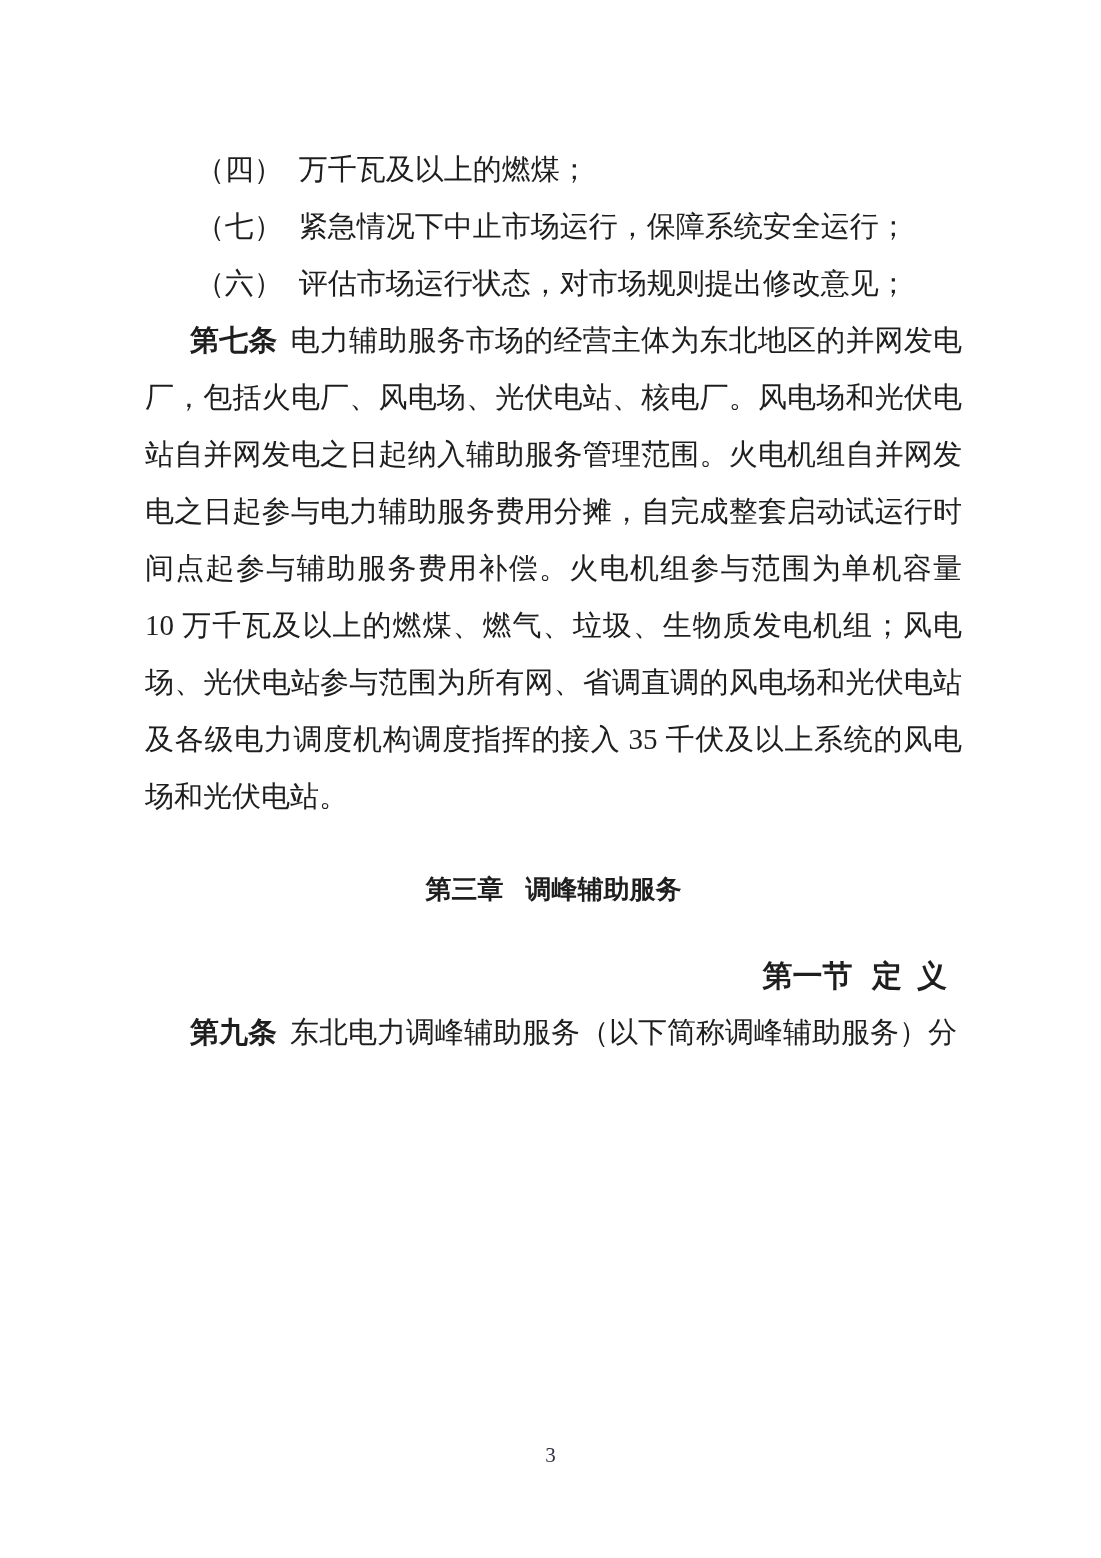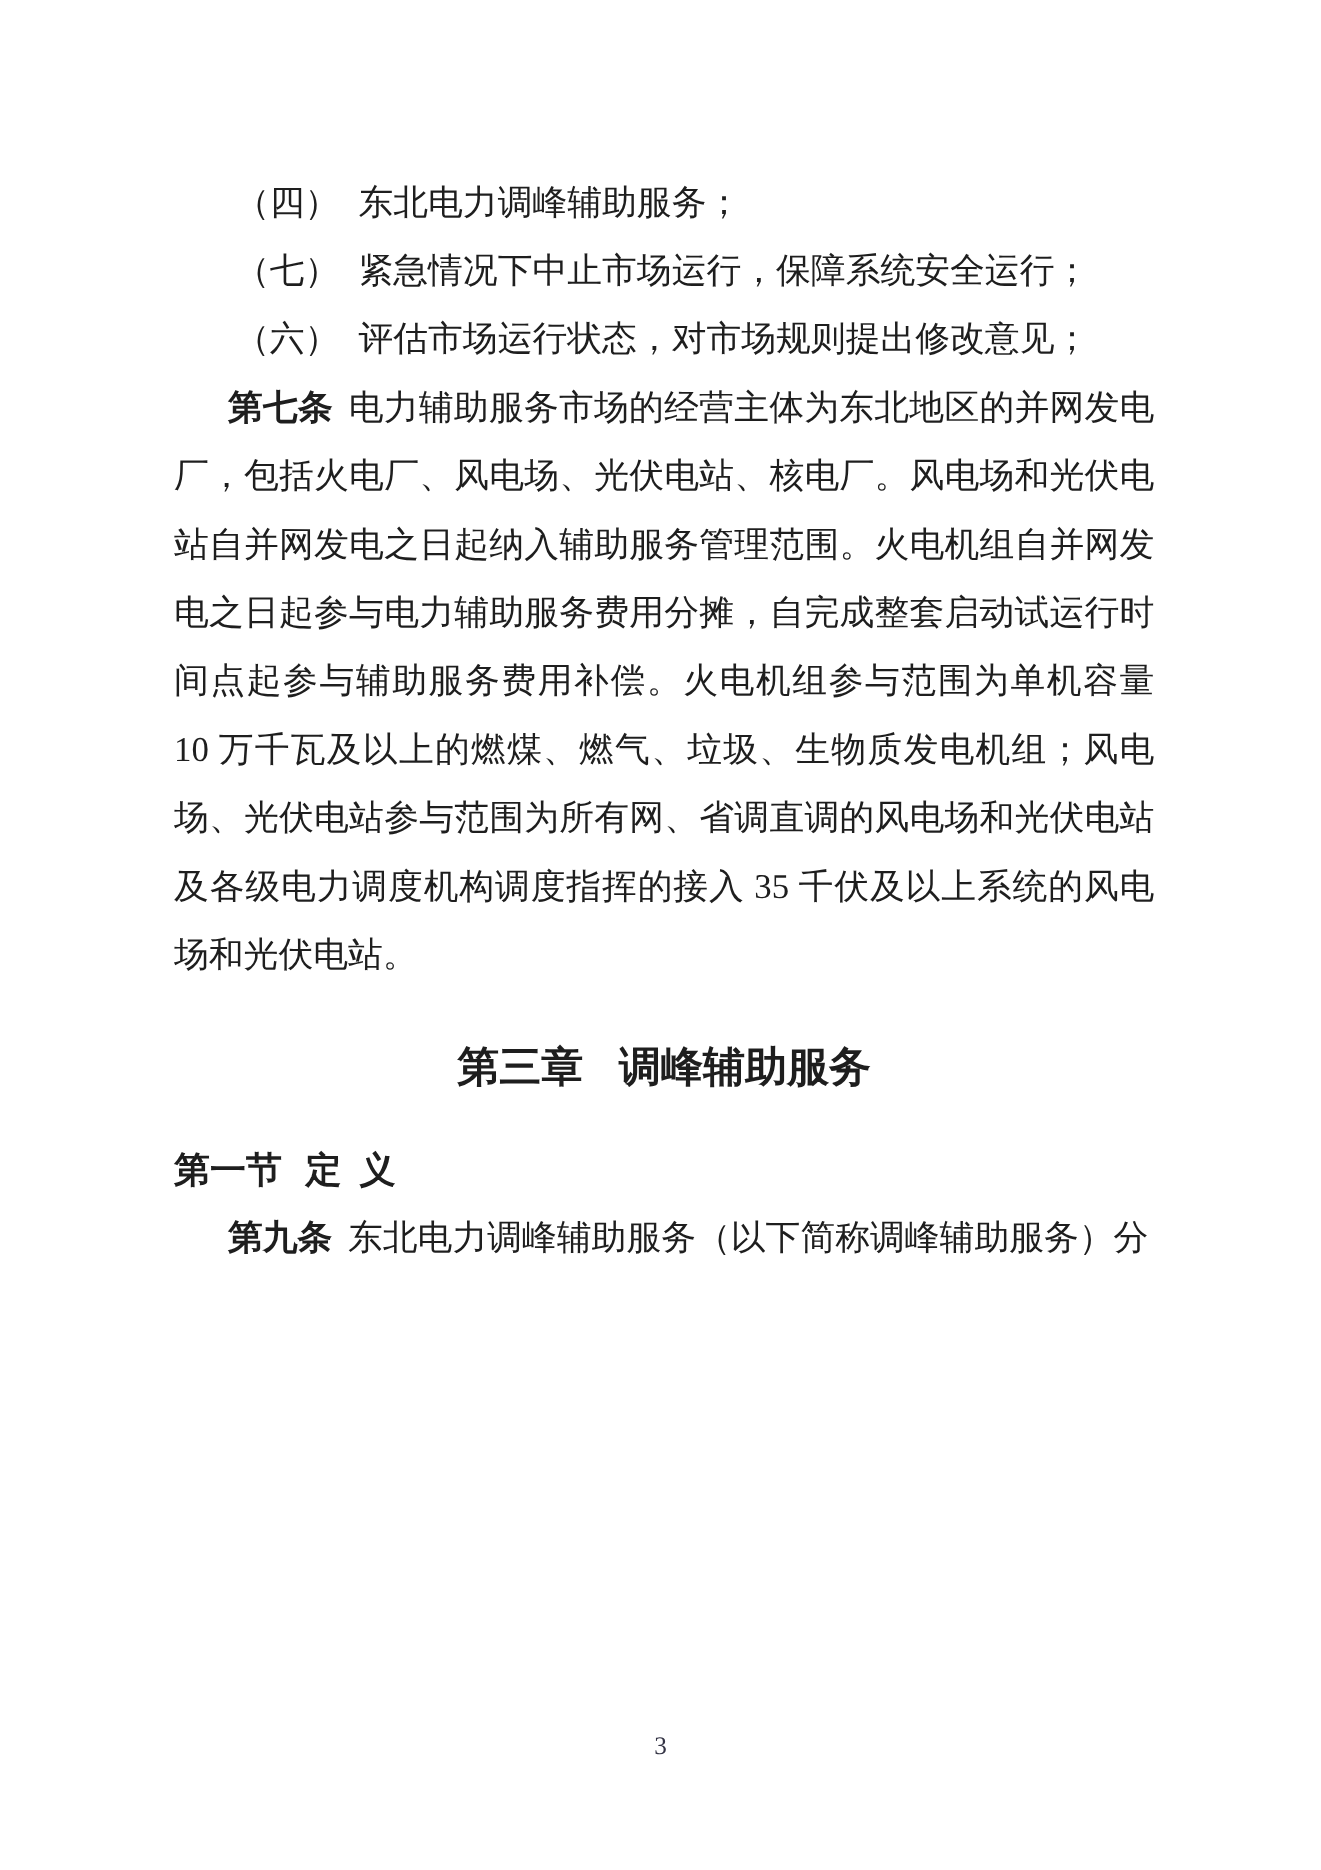--- a/index.html
+++ b/index.html
@@ -39,27 +39,27 @@
   .article-num {
     font-weight: bold;
     margin-right: 0.45em;
   }
   .chapter-heading {
     margin-top: 36px;
     text-align: center;
     text-indent: 0;
     font-family: "Liberation Sans", "DejaVu Sans", sans-serif;
     font-weight: bold;
-    font-size: 35px;
+    font-size: 26px;
     line-height: 57px;
   }
   .chapter-label { margin-right: 0.85em; }
   .section-heading {
     margin-top: 29px;
-    text-align: left;
+    text-align: right;
     text-indent: 0;
     font-weight: bold;
     font-size: 30px;
     line-height: 57px;
     font-family: Liberation Serif, serif;
   }
   .section-label { margin-right: 0.65em; }
   .section-title { letter-spacing: 0.5em; }
   .article-8 { margin-top: 33px; }
   .footer {
@@ -72,21 +72,21 @@
     line-height: 29px;
     color: #333344;
   }
 </style>
 </head>
 <body>
 
 <div class="page">
   <div class="content">
 
-    <div class="list-item"><span class="num-label">（四）</span><span>东北电力调峰辅助服务；</span></div>
+    <div class="list-item"><span class="num-label">（四）</span><span>万千瓦及以上的燃煤；</span></div>
     <div class="list-item"><span class="num-label">（七）</span><span>紧急情况下中止市场运行，保障系统安全运行；</span></div>
     <div class="list-item"><span class="num-label">（六）</span><span>评估市场运行状态，对市场规则提出修改意见；</span></div>
 
     <p class="para"><span class="article-num">第七条</span><span>电力辅助服务市场的经营主体为东北地区的并网发电厂，包括火电厂、风电场、光伏电站、核电厂。风电场和光伏电站自并网发电之日起纳入辅助服务管理范围。火电机组自并网发电之日起参与电力辅助服务费用分摊，自完成整套启动试运行时间点起参与辅助服务费用补偿。火电机组参与范围为单机容量 10 万千瓦及以上的燃煤、燃气、垃圾、生物质发电机组；风电场、光伏电站参与范围为所有网、省调直调的风电场和光伏电站及各级电力调度机构调度指挥的接入 35 千伏及以上系统的风电场和光伏电站。</span></p>
 
     <div class="chapter-heading"><span class="chapter-label">第三章</span><span>调峰辅助服务</span></div>
 
     <div class="section-heading"><span class="section-label">第一节</span><span class="section-title">定义</span></div>
 
 

